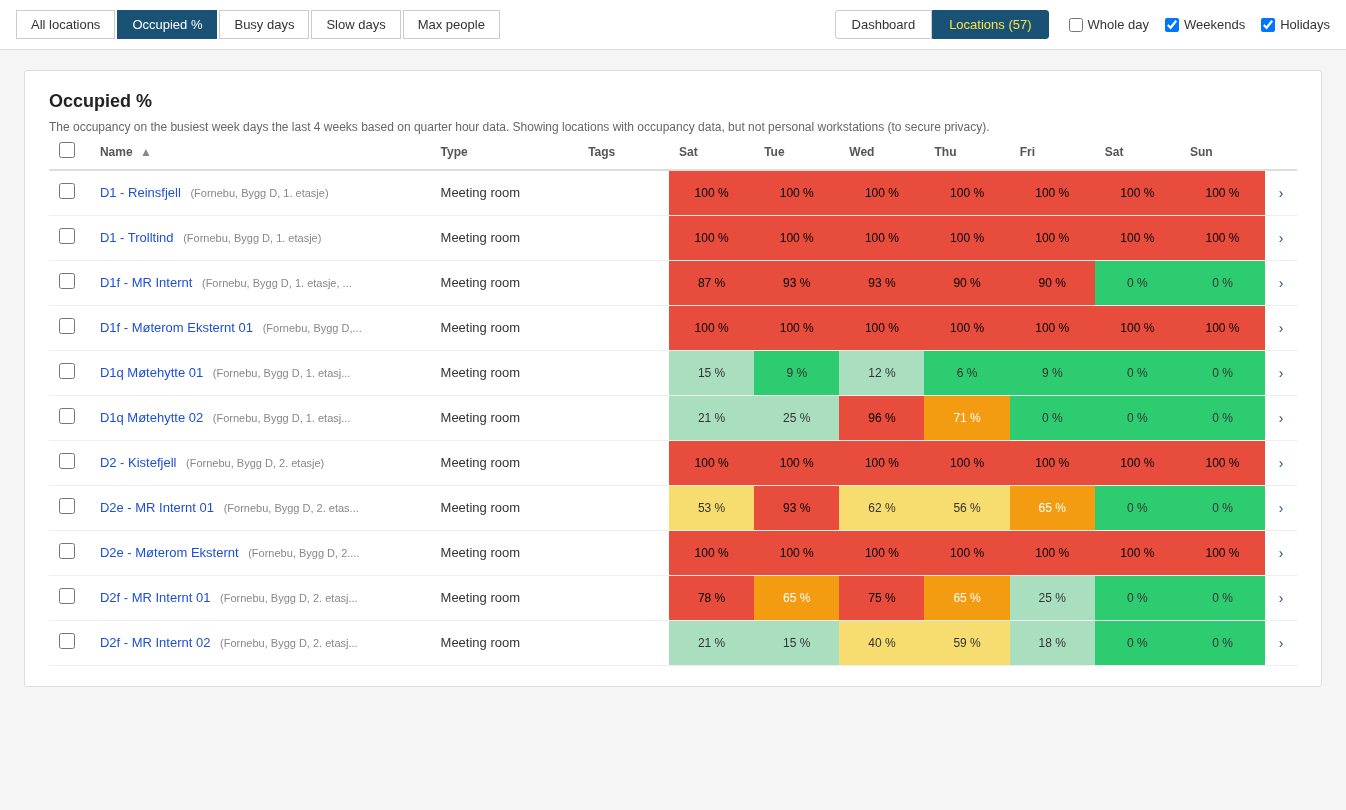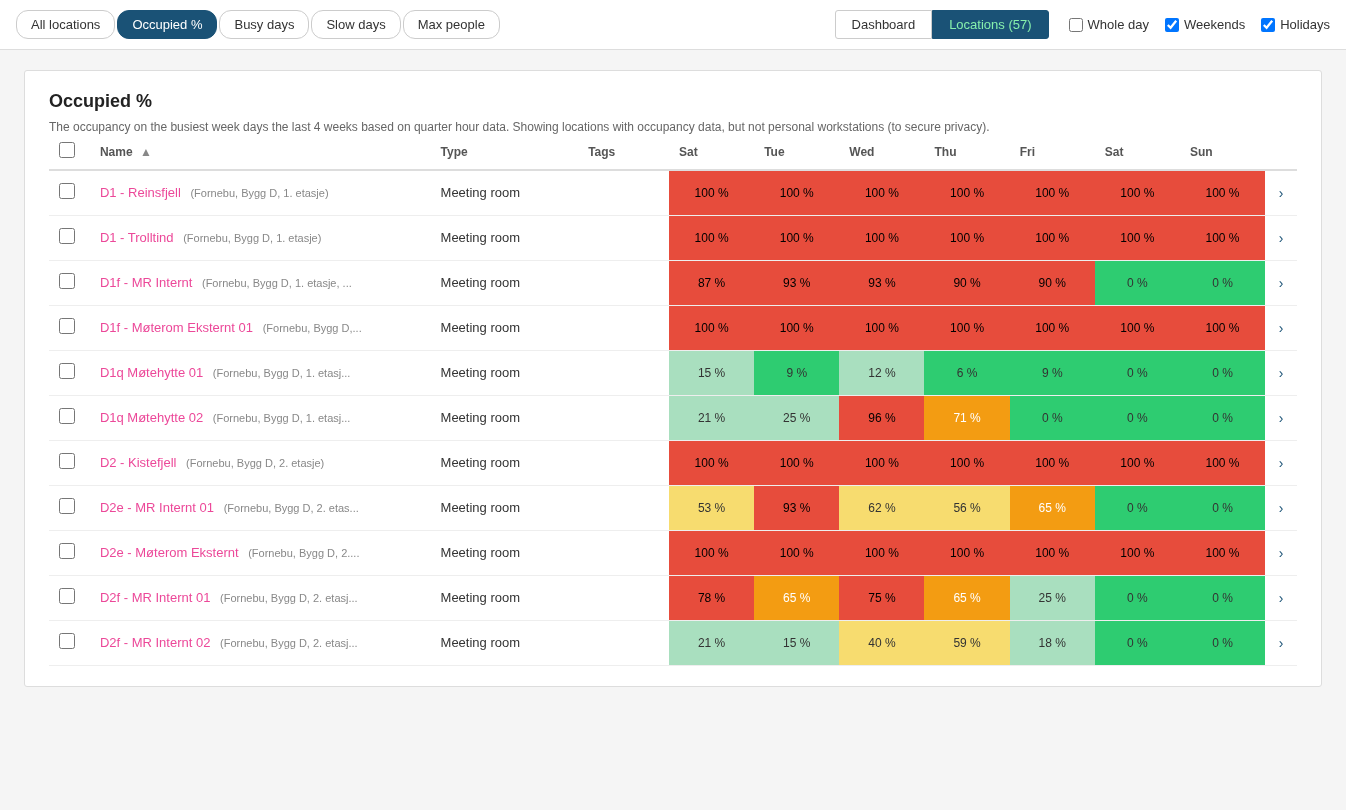--- a/index.html
+++ b/index.html
@@ -7,30 +7,30 @@
 
     
     .top-bar {
       display: flex; align-items: center; background: #fff;
       border-bottom: 1px solid #ddd; padding: 0 16px; height: 50px;
       gap: 4px;
     }
     .top-bar-left { display: flex; align-items: center; gap: 2px; flex: 1; }
     .nav-btn {
       padding: 6px 14px; border: 1px solid #ccc; background: #fff;
-      cursor: pointer; font-size: 13px; border-radius: 12px; color: #333;
+      cursor: pointer; font-size: 13px; border-radius: 0; color: #333;
       white-space: nowrap;
     }
     .nav-btn.active { background: #1a5276; color: #fff; border-color: #1a5276; }
     .top-bar-center { display: flex; align-items: center; gap: 0; }
     .center-btn {
       padding: 6px 16px; border: 1px solid #ccc; background: #fff;
       cursor: pointer; font-size: 13px; color: #333;
     }
-    .center-btn.active { background: #1a5276; color: #86efac; border-color: #1a5276; }
+    .center-btn.active { background: #1a5276; color: #fde047; border-color: #1a5276; }
     .center-btn:first-child { border-radius: 3px 0 0 3px; }
     .center-btn:last-child { border-radius: 0 3px 3px 0; }
     .top-bar-right { display: flex; align-items: center; gap: 16px; margin-left: 16px; }
     .checkbox-label { display: flex; align-items: center; gap: 5px; cursor: pointer; font-size: 13px; color: #333; white-space: nowrap; }
     .checkbox-label input { width: 14px; height: 14px; }
 
     
     .main-content { padding: 20px 24px; background: #f5f5f5; min-height: calc(100vh - 50px); }
     .card { background: #fff; border: 1px solid #ddd; border-radius: 3px; padding: 20px 24px; }
     .card-title { font-size: 18px; font-weight: 600; margin-bottom: 8px; color: #222; }
@@ -52,21 +52,21 @@
 
     .col-check { width: 36px; }
     .col-name { width: 300px; }
     .col-type { width: 130px; }
     .col-tags { width: 80px; }
     .col-day { width: 75px; text-align: center; }
 
     .row-checkbox { width: 16px; height: 16px; cursor: pointer; }
     .header-checkbox { width: 16px; height: 16px; cursor: pointer; }
 
-    .location-name { font-weight: 500; color: #ec4899; }
+    .location-name { font-weight: 500; color: #1d4ed8; }
     .location-sub { color: #888; font-size: 11px; margin-left: 6px; }
 
     
     .occ-cell {
       text-align: center; font-size: 12px; font-weight: 500;
       border-radius: 0; padding: 0; height: 45px;
       display: table-cell; vertical-align: middle;
     }
 
     .chevron-cell { width: 28px; text-align: center; color: #1a5276; cursor: pointer; }

